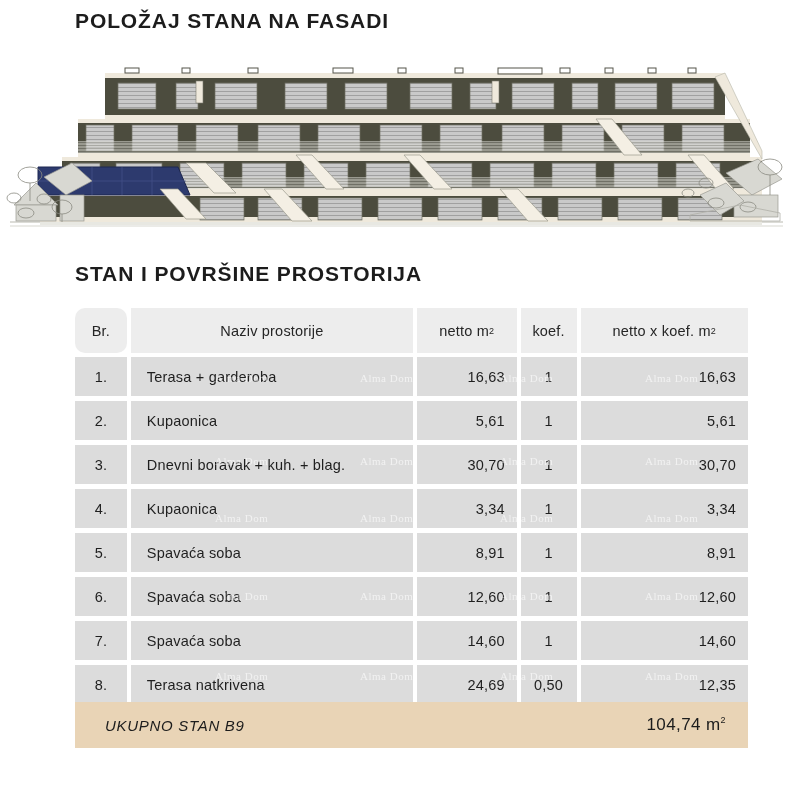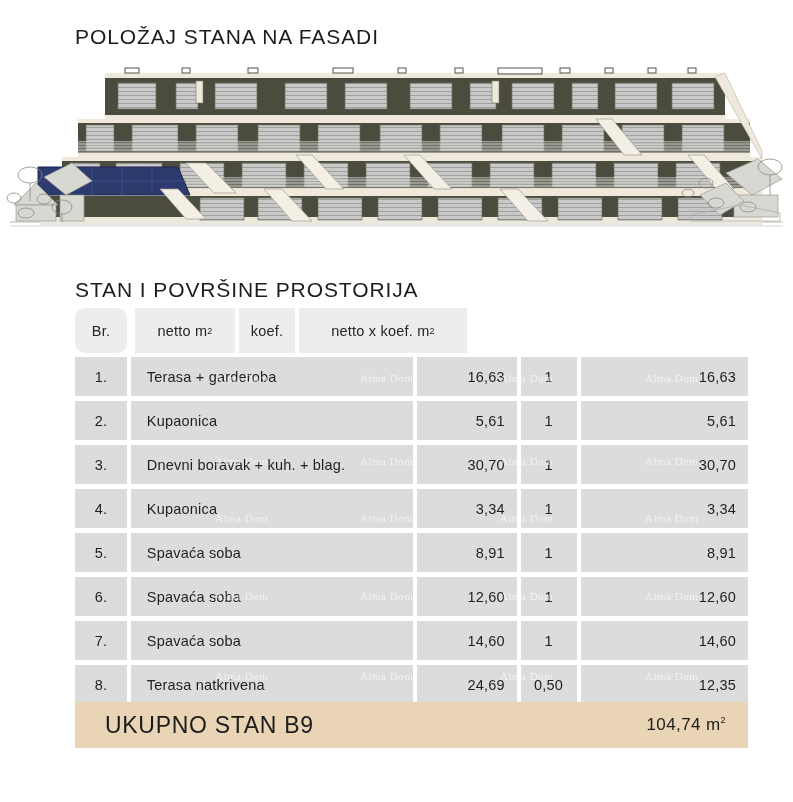--- a/index.html
+++ b/index.html
@@ -15,24 +15,23 @@
     overflow: hidden;
     position: relative;
   }
 
   
   .section-title {
     position: absolute;
     left: 75px;
     font-size: 21px;
     letter-spacing: 0.9px;
-    font-weight: 400;
+    font-weight: 700;
     color: #1c1c1c;
     white-space: nowrap;
-    margin-top: 16px;
   }
   #title-fasada { top: 9px; }
   #title-opis  { top: 262px; }
 
   
   .facade {
     position: absolute;
     left: 0;
     top: 55px;
     width: 793px;
@@ -97,23 +96,24 @@
     top: 702px;
     width: 673px;
     height: 46px;
     background: #e9d4b6;
     display: flex;
     align-items: center;
     box-sizing: border-box;
   }
   .total-label {
     padding-left: 30px;
-    font-size: 23px;
+    font-size: 15px;
     letter-spacing: 0.7px;
     color: #1c1c1c;
+    font-style: italic;
   }
   .total-value {
     margin-left: auto;
     padding-right: 22px;
     font-size: 17px;
     letter-spacing: 0.4px;
     color: #1c1c1c;
   }
 
   
@@ -308,20 +308,21 @@
   </svg>
 </div>
 
 <div class="section-title" id="title-opis">STAN I POVRŠINE PROSTORIJA</div>
 
 <div class="table-wrap">
 
   <div class="trow head">
     <div class="tcell c-br">Br.</div>
     <div class="gap"></div>
+    <div class="tcell c-name">Naziv prostorije</div>
     <div class="gap"></div>
     <div class="tcell c-netto">
       <span>netto m</span>
         <span class="sup">2</span>
     </div>
     <div class="gap"></div>
     <div class="tcell c-koef">koef.</div>
     <div class="gap"></div>
     <div class="tcell c-total">
       <span>netto x koef. m</span>

